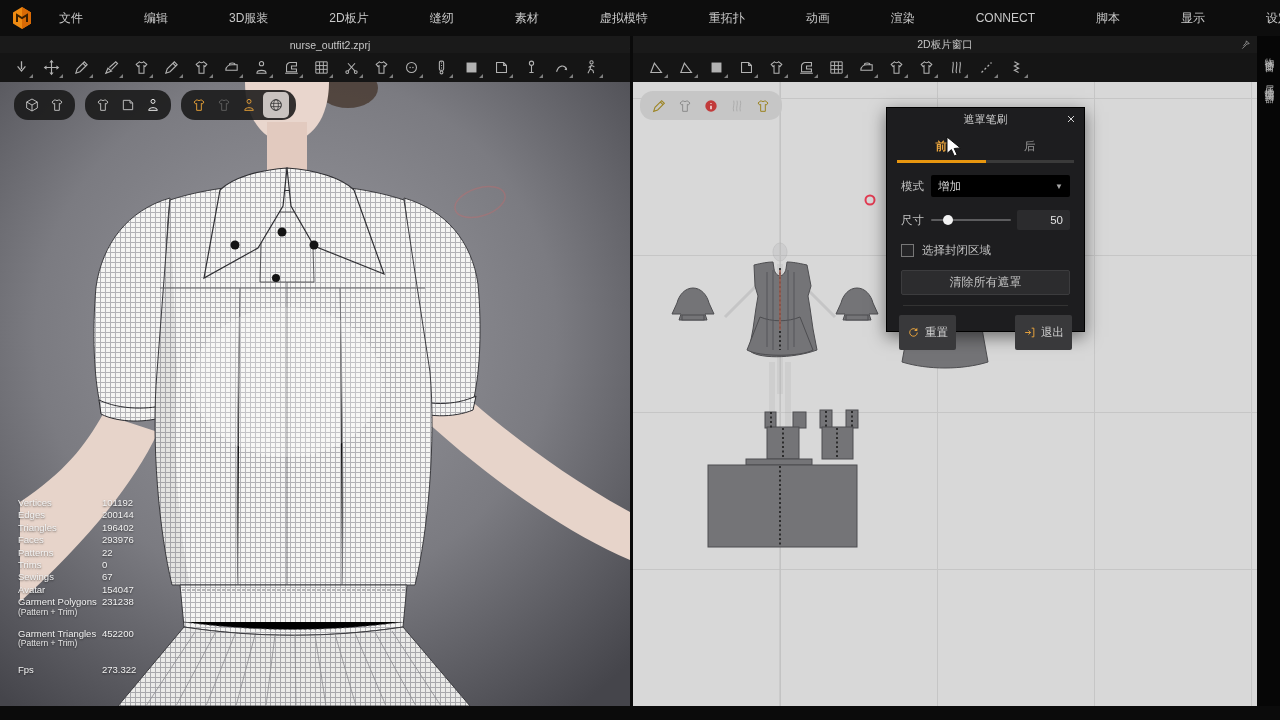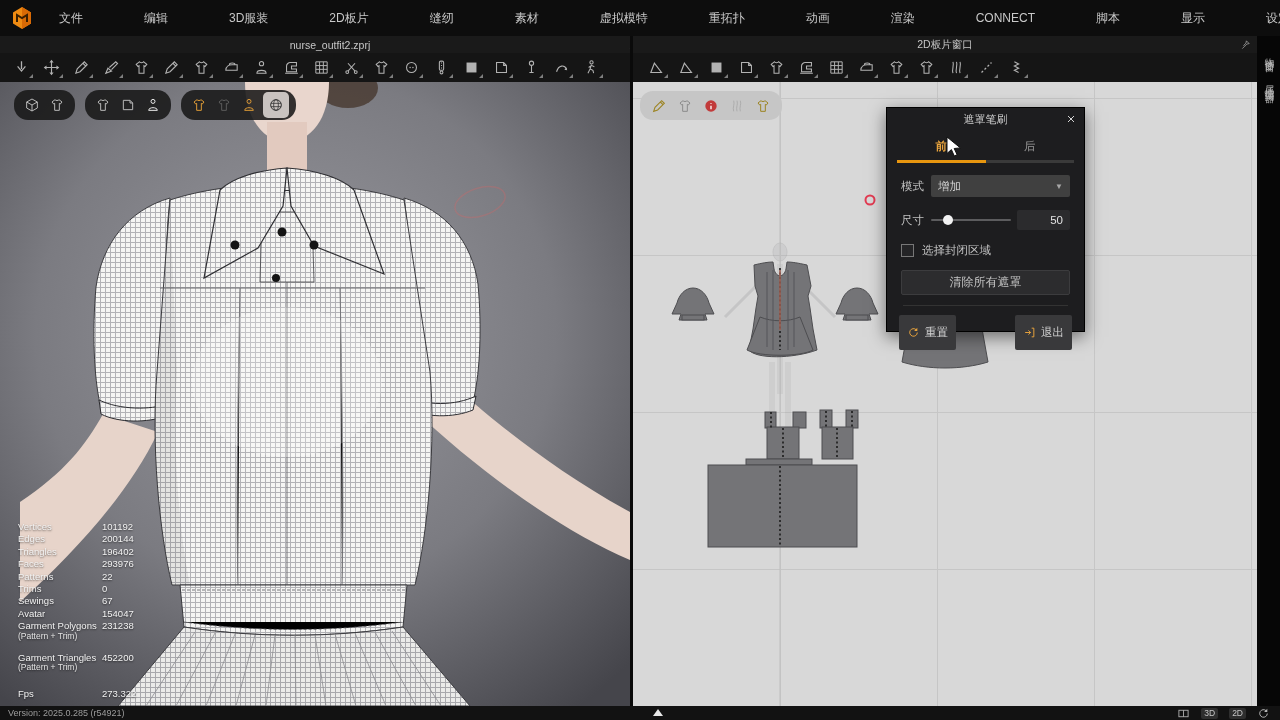--- a/index.html
+++ b/index.html
@@ -43,21 +43,21 @@
   .vbtn{width:22px;height:22px;display:flex;align-items:center;justify-content:center;color:#b9b9b9;border-radius:5px;}
   .vbtn svg{width:16px;height:16px;}
   .vbtn.orange{color:#dd9a36;} .vbtn.dim{color:#5c5c5c;} .vbtn.white{color:#ececec;}
   .vbtn.selected{background:#c9c3c0;color:#333;width:26px;height:26px;}
   .modebar2{position:absolute;left:7px;top:9px;display:flex;gap:4px;background:#c6c6c6;border-radius:13px;
             padding:2px 8px;height:25px;align-items:center;z-index:25;}
   .modebar2 .vbtn{color:#8b8b8b;}
   .modebar2 .vbtn.yellow{color:#9c8422;}
   .modebar2 .vbtn.dim{color:#adadad;}
   
-  #stats{position:absolute;left:18px;top:439px;z-index:26;color:#f2f2f2;font-size:9.5px;
+  #stats{position:absolute;left:18px;top:415px;z-index:26;color:#f2f2f2;font-size:9.5px;
          text-shadow:0 1px 2px rgba(0,0,0,.55);line-height:12.4px;width:190px;}
   .srow{display:flex;}
   .srow .sl{width:84px;}
   .srow .sv{width:70px;}
   .ssub{font-size:8.5px;color:#e4e4e4;line-height:9px;margin:-1px 0 3px 0;}
   .gap-top{margin-top:11px;align-items:center;}
   #fps-row{margin-top:16px;}
   
   #sidestrip{position:absolute;left:1257px;top:36px;width:23px;height:670px;background:#060606;z-index:22;}
   .vtab{writing-mode:vertical-rl;color:#b5b5b5;font-size:9.5px;letter-spacing:2px;margin:14px auto 20px;
@@ -67,21 +67,21 @@
        border:1px solid #000;box-shadow:0 5px 16px rgba(0,0,0,.5);z-index:50;color:#c6c6c6;}
   .dlg-title{height:22px;display:flex;align-items:center;justify-content:center;font-size:11px;color:#cascadia;
              color:#cdcdcd;position:relative;}
   .dlg-close{position:absolute;right:7px;top:5px;width:12px;height:12px;color:#d5d5d5;}
   .dlg-tabs{display:flex;margin:4px 10px 0 10px;}
   .dlg-tab{flex:1;text-align:center;font-size:11.5px;padding:5px 0 6px;border-bottom:3px solid #3a3a3a;color:#9a9a9a;}
   .dlg-tab.active{color:#e8a33d;border-bottom-color:#e8960f;font-weight:bold;}
   .dlg-body{padding:12px 14px 0 14px;font-size:11.5px;}
   .drow{display:flex;align-items:center;margin-bottom:12px;}
   .dlabel{width:30px;flex:none;color:#c2c2c2;}
-  .dselect{flex:1;height:22px;background:#404040;border-radius:2px;display:flex;align-items:center;
+  .dselect{flex:1;height:22px;background:#000000;border-radius:2px;display:flex;align-items:center;
            padding:0 7px;color:#cfcfcf;}
   .dselect .caret{margin-left:auto;font-size:8px;color:#a7a7a7;}
   .slider{flex:1;height:22px;display:flex;align-items:center;margin-right:6px;position:relative;}
   .track{height:2px;background:#5c5c5e;width:100%;border-radius:1px;}
   .knob{position:absolute;left:12px;top:6px;width:10px;height:10px;border-radius:50%;background:#f2f2f2;}
   .dvalue{width:46px;height:20px;background:#2b2b2d;border-radius:2px;color:#e2e2e2;
           display:flex;align-items:center;justify-content:flex-end;padding-right:7px;}
   .dcheck{width:11px;height:11px;border:1px solid #777;background:#242426;margin-right:8px;flex:none;}
   .dbtn-wide{height:23px;background:#2c2c2e;border:1px solid #3c3c3e;border-radius:2px;color:#c4c4c4;
              display:flex;align-items:center;justify-content:center;font-size:12px;margin:2px 0 10px;}
@@ -751,27 +751,13 @@
           </svg>
         <span>退出</span>
       </div>
     </div>
   </div>
 
   <svg id="cursor" viewBox="0 0 17 24">
     <path d="M1 1v16.5l4.4-3.9 2.9 6.4 2.8-1.3-2.9-6.2 6.2-.6z" fill="#fff" stroke="#111" stroke-width="1"></path>
   </svg>
 
-  <footer id="statusbar">
-    <span id="version">Version: 2025.0.285 (r54921)</span>
-    <div id="expander"></div>
-    <div class="sb-right">
-      <svg viewBox="0 0 24 24">
-          <use href="#sy-split"></use>
-        </svg>
-      <span class="sb-badge">3D</span>
-      <span class="sb-badge">2D</span>
-      <svg viewBox="0 0 24 24">
-          <use href="#sy-refresh"></use>
-        </svg>
-    </div>
-  </footer>
 </div>
 
 </body></html>

